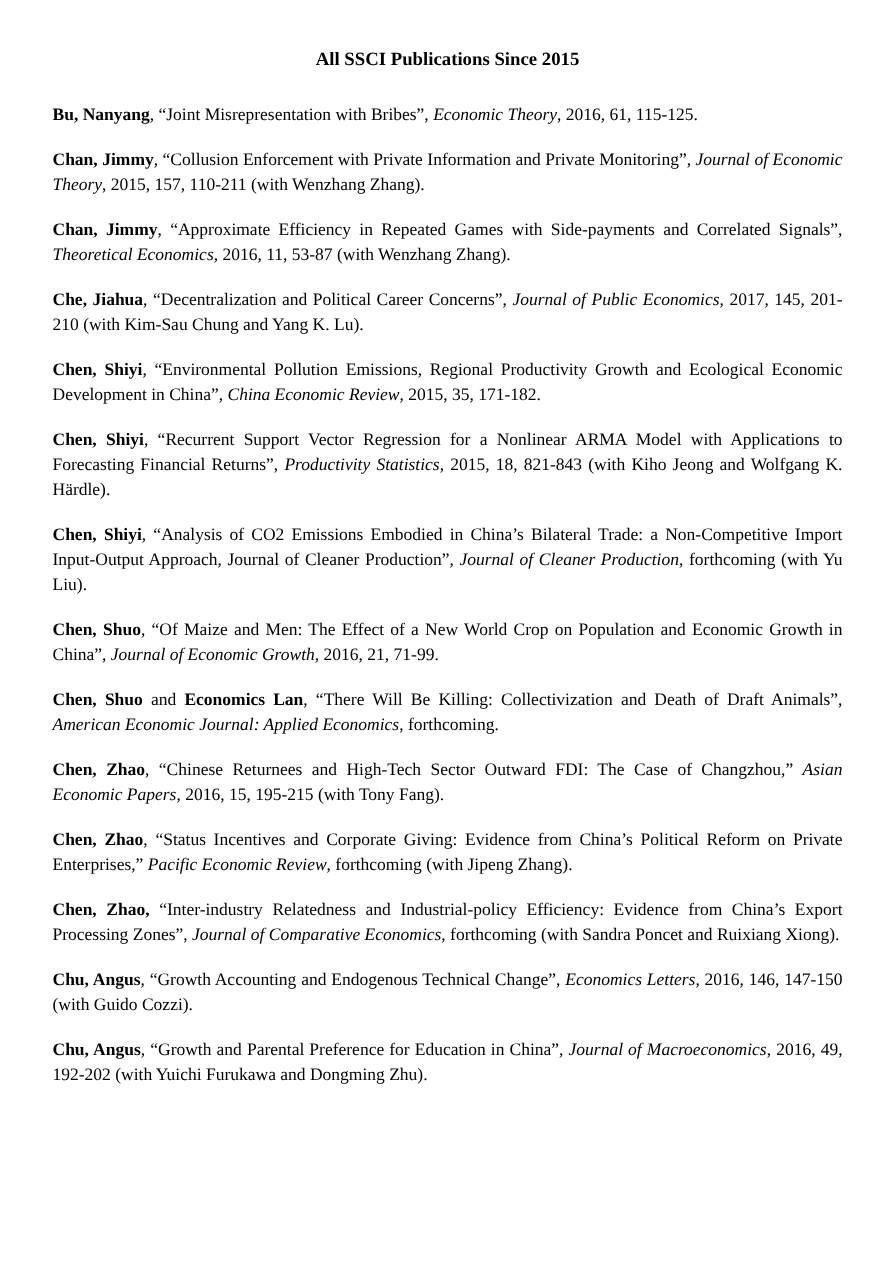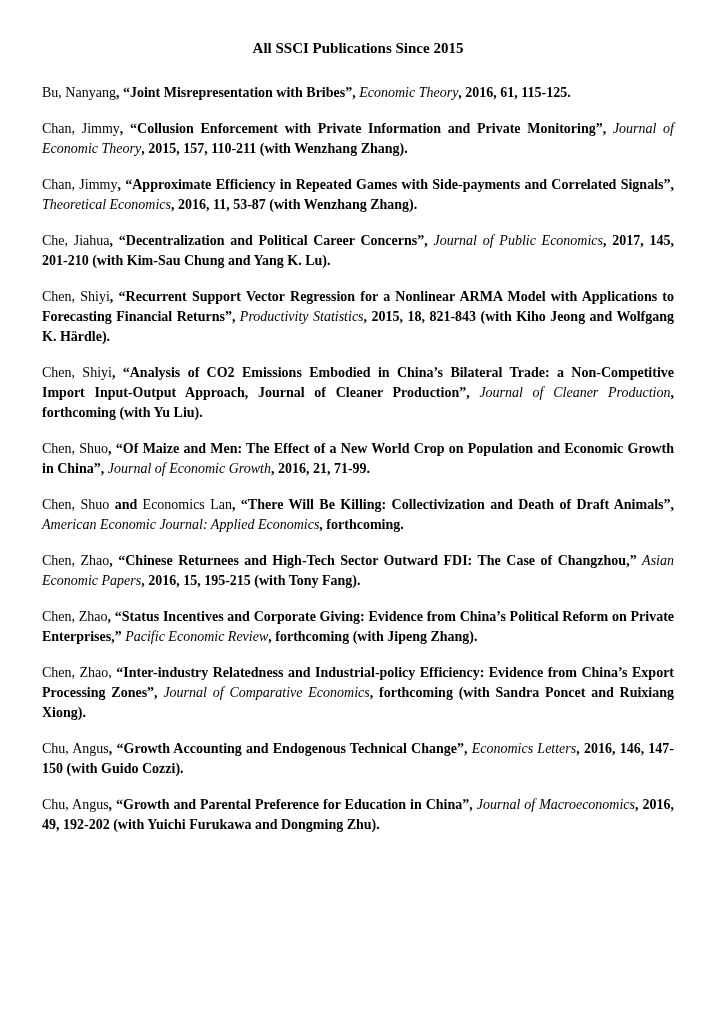--- a/index.html
+++ b/index.html
@@ -24,34 +24,35 @@
     font-weight: bold;
     text-align: center;
     margin: 0 0 25px 0;
     line-height: 20px;
   }
   .entry {
     margin: 0 0 16px 0;
     text-align: justify;
     text-justify: inter-word;
   }
-  .seg-bold   { font-weight: normal; margin-top: 48px; }
+  .seg-bold   { font-weight: bold; margin-top: 48px; }
   .seg-italic { font-style: italic; }
-  .seg-normal { font-weight: bold; font-style: normal; }
+  .seg-normal { font-weight: normal; font-style: normal; }
 </style>
 </head>
 <body>
 
 <div class="page">
   <h1 class="title">All SSCI Publications Since 2015</h1>
   <div class="pub-list">
       <p class="entry"><span class="seg-bold">Bu, Nanyang</span><span class="seg-normal">, “Joint Misrepresentation with Bribes”, </span><span class="seg-italic">Economic Theory</span><span class="seg-normal">, 2016, 61, 115-125.</span></p>
       <p class="entry"><span class="seg-bold">Chan, Jimmy</span><span class="seg-normal">, “Collusion Enforcement with Private Information and Private Monitoring”, </span><span class="seg-italic">Journal of Economic Theory</span><span class="seg-normal">, 2015, 157, 110-211 (with Wenzhang Zhang).</span></p>
       <p class="entry"><span class="seg-bold">Chan, Jimmy</span><span class="seg-normal">, “Approximate Efficiency in Repeated Games with Side-payments and Correlated Signals”, </span><span class="seg-italic">Theoretical Economics</span><span class="seg-normal">, 2016, 11, 53-87 (with Wenzhang Zhang).</span></p>
       <p class="entry"><span class="seg-bold">Che, Jiahua</span><span class="seg-normal">, “Decentralization and Political Career Concerns”, </span><span class="seg-italic">Journal of Public Economics</span><span class="seg-normal">, 2017, 145, 201-210 (with Kim-Sau Chung and Yang K. Lu).</span></p>
+      <p class="entry"><span class="seg-bold">Chen, Shiyi</span><span class="seg-normal">, “Environmental Pollution Emissions, Regional Productivity Growth and Ecological Economic Development in China”, </span><span class="seg-italic">China Economic Review</span><span class="seg-normal">, 2015, 35, 171-182.</span></p>
       <p class="entry"><span class="seg-bold">Chen, Shiyi</span><span class="seg-normal">, “Recurrent Support Vector Regression for a Nonlinear ARMA Model with Applications to Forecasting Financial Returns”, </span><span class="seg-italic">Productivity Statistics</span><span class="seg-normal">, 2015, 18, 821-843 (with Kiho Jeong and Wolfgang K. Härdle).</span></p>
       <p class="entry"><span class="seg-bold">Chen, Shiyi</span><span class="seg-normal">, “Analysis of CO2 Emissions Embodied in China’s Bilateral Trade: a Non-Competitive Import Input-Output Approach, Journal of Cleaner Production”, </span><span class="seg-italic">Journal of Cleaner Production</span><span class="seg-normal">, forthcoming (with Yu Liu).</span></p>
       <p class="entry"><span class="seg-bold">Chen, Shuo</span><span class="seg-normal">, “Of Maize and Men: The Effect of a New World Crop on Population and Economic Growth in China”, </span><span class="seg-italic">Journal of Economic Growth</span><span class="seg-normal">, 2016, 21, 71-99.</span></p>
       <p class="entry"><span class="seg-bold">Chen, Shuo</span><span class="seg-normal"> and </span><span class="seg-bold">Economics Lan</span><span class="seg-normal">, “There Will Be Killing: Collectivization and Death of Draft Animals”, </span><span class="seg-italic">American Economic Journal: Applied Economics</span><span class="seg-normal">, forthcoming.</span></p>
       <p class="entry"><span class="seg-bold">Chen, Zhao</span><span class="seg-normal">, “Chinese Returnees and High-Tech Sector Outward FDI: The Case of Changzhou,” </span><span class="seg-italic">Asian Economic Papers</span><span class="seg-normal">, 2016, 15, 195-215 (with Tony Fang).</span></p>
       <p class="entry"><span class="seg-bold">Chen, Zhao</span><span class="seg-normal">, “Status Incentives and Corporate Giving: Evidence from China’s Political Reform on Private Enterprises,” </span><span class="seg-italic">Pacific Economic Review</span><span class="seg-normal">, forthcoming (with Jipeng Zhang).</span></p>
       <p class="entry"><span class="seg-bold">Chen, Zhao,</span><span class="seg-normal"> “Inter-industry Relatedness and Industrial-policy Efficiency: Evidence from China’s Export Processing Zones”, </span><span class="seg-italic">Journal of Comparative Economics</span><span class="seg-normal">, forthcoming (with Sandra Poncet and Ruixiang Xiong).</span></p>
       <p class="entry"><span class="seg-bold">Chu, Angus</span><span class="seg-normal">, “Growth Accounting and Endogenous Technical Change”, </span><span class="seg-italic">Economics Letters</span><span class="seg-normal">, 2016, 146, 147-150 (with Guido Cozzi).</span></p>
       <p class="entry"><span class="seg-bold">Chu, Angus</span><span class="seg-normal">, “Growth and Parental Preference for Education in China”, </span><span class="seg-italic">Journal of Macroeconomics</span><span class="seg-normal">, 2016, 49, 192-202 (with Yuichi Furukawa and Dongming Zhu).</span></p>
     </div>

